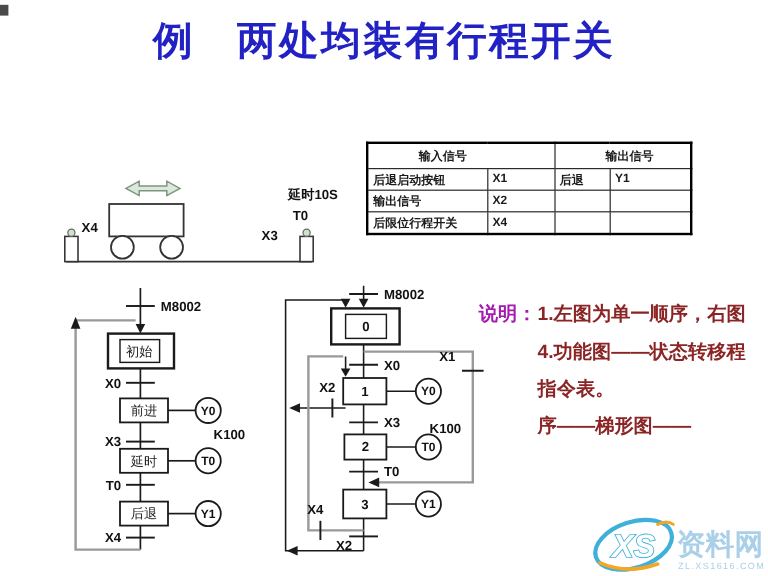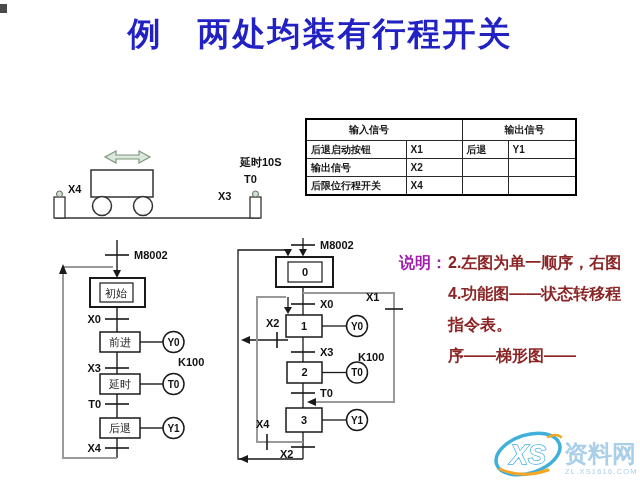--- a/index.html
+++ b/index.html
@@ -198,21 +198,21 @@
     <rect x="56" y="170" width="36" height="24" fill="#fff" stroke="#1a1a1a" stroke-width="1.5"></rect>
     <text class="dg" x="74" y="186" text-anchor="middle">3</text>
     <circle cx="127" cy="182" r="10.5" fill="#fff" stroke="#1a1a1a" stroke-width="1.5"></circle>
     <text class="cr" x="127" y="185.5" text-anchor="middle">Y1</text>
     <text class="dg" x="50" y="220">X2</text>
   </svg>
 
   <div class="notes">
     <span class="lbl">说明：</span>
     <div class="body">
-      <div>2.左图为单一顺序，右图</div>
+      <div>1.左图为单一顺序，右图</div>
       <div>4.功能图——状态转移程</div>
       <div>指令表。</div>
       <div>序——梯形图——</div>
     </div>
   </div>
 
   <svg class="wm-svg" width="150" height="54" viewBox="0 0 150 54">
     <ellipse cx="38" cy="28" rx="33" ry="19" fill="none" stroke="#3fb0da" stroke-width="3.5" transform="rotate(-18 38 28)"></ellipse>
     <path d="M10,43 Q32,53 58,44" fill="none" stroke="#f5a623" stroke-width="3" stroke-linecap="round"></path>
     <path d="M58,11 Q66,7 71,11" fill="none" stroke="#f5a623" stroke-width="2.5" stroke-linecap="round"></path>

